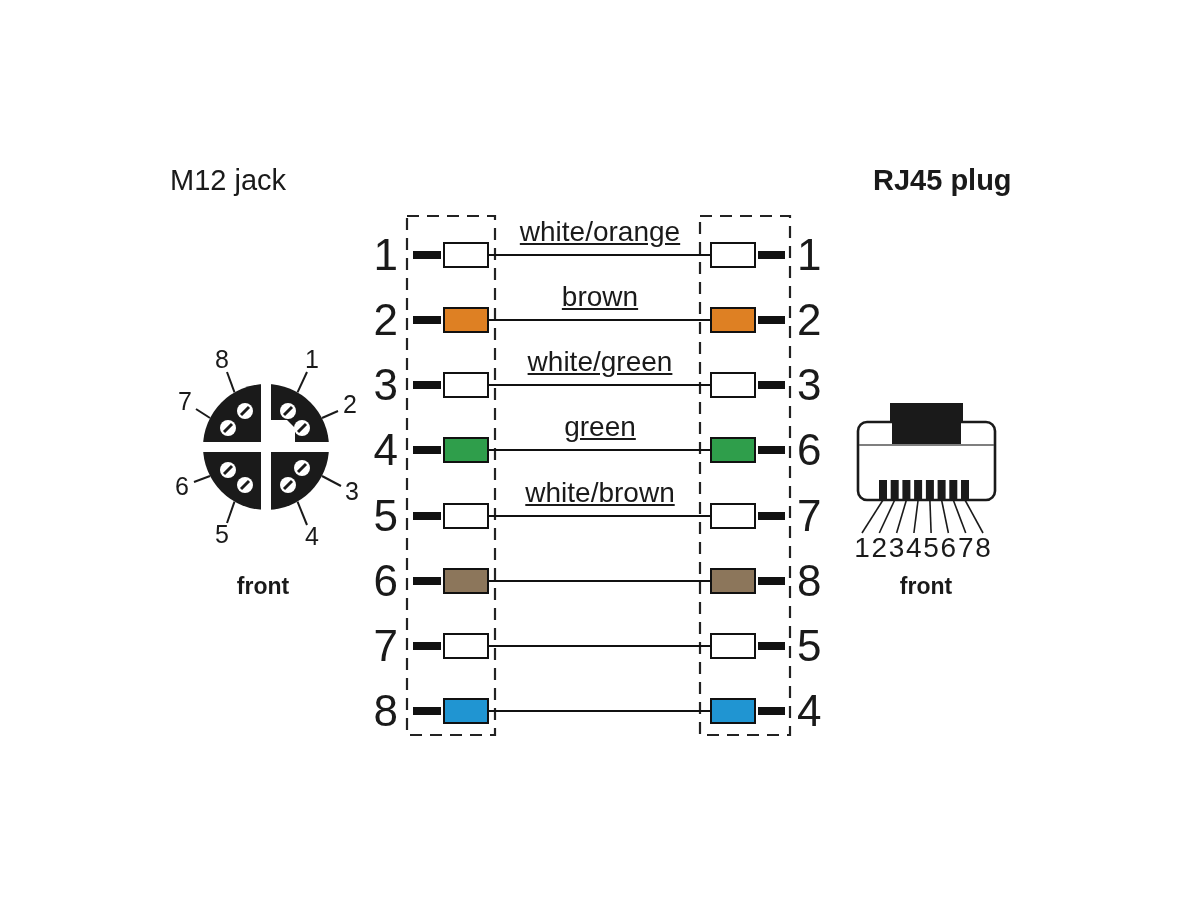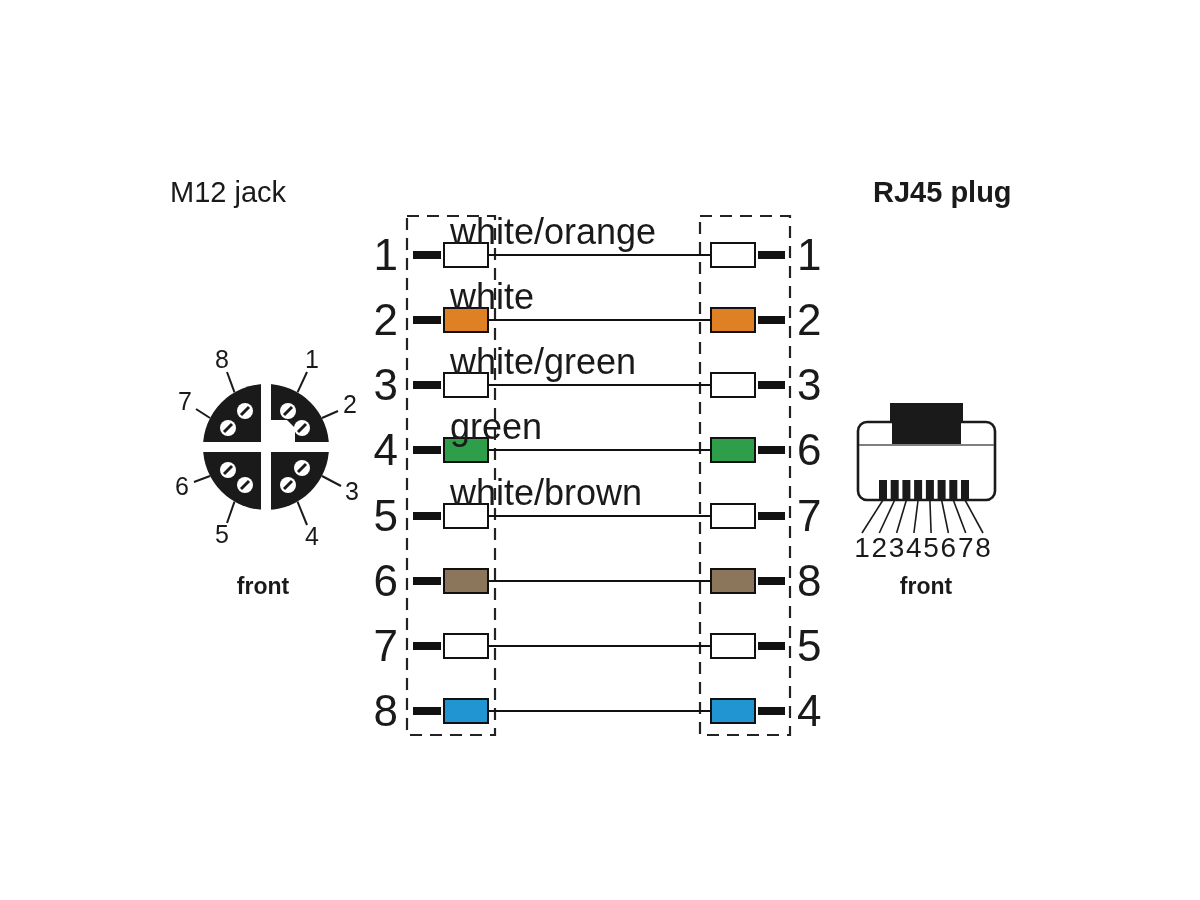--- a/index.html
+++ b/index.html
@@ -3,21 +3,21 @@
 <meta charset="utf-8">
 <style>
   html,body{margin:0;padding:0;}
   body{
     width:1200px;height:900px;background:#ffffff;
     font-family:"Liberation Sans","DejaVu Sans",sans-serif;
     color:#1a1a1a; overflow:hidden; position:relative;
   }
   .canvas{position:absolute;left:0;top:0;width:1200px;height:900px;background:#fff;}
 
-  .title{position:absolute;font-size:29px;color:#1a1a1a;white-space:nowrap;margin-top:12px;}
+  .title{position:absolute;font-size:29px;color:#1a1a1a;white-space:nowrap;}
   .title-left{left:170px;top:164px;}
   .title-right{left:873px;top:164px;font-weight:bold;}
 
   .front-label{position:absolute;font-size:23px;font-weight:bold;width:150px;text-align:center;}
   .front-m12{left:188px;top:573px;}
   .front-rj45{left:851px;top:573px;}
 
   svg{position:absolute;}
   #overlay{left:0;top:0;}
   #m12svg{left:150px;top:340px;}
@@ -28,21 +28,21 @@
   .num-left{left:320px;width:78px;text-align:right;}
   .num-right{left:797px;width:80px;text-align:left;}
   .stub{position:absolute;top:28px;height:8px;background:#111;}
   .stub-left{left:413px;width:28px;}
   .stub-right{left:758px;width:27px;}
   .wbox{position:absolute;top:19px;width:42px;height:22px;border:2px solid #111;background:#fff;}
   .wbox-left{left:443px;}
   .wbox-right{left:710px;}
   .wire-line{position:absolute;left:489px;width:221px;top:31px;height:2.4px;background:#111;}
   .wire-label{position:absolute;left:450px;width:300px;top:-7px;height:32px;line-height:32px;
-    font-size:36px;color:#1a1a1a;white-space:nowrap;}
+    text-align:center;font-size:28px;color:#1a1a1a;white-space:nowrap;text-decoration:underline;}
 
   text{fill:#1a1a1a;font-family:"Liberation Sans","DejaVu Sans",sans-serif;}
   .pinnum{font-size:25px;text-anchor:middle;}
   .rjnum{font-size:28px;text-anchor:middle;}
 </style>
 </head>
 <body>
 
 <div class="canvas">
 
@@ -165,21 +165,21 @@
     <div class="wbox wbox-right" style="background-color: rgb(255, 255, 255);"></div>
     <div class="stub stub-right"></div>
     <div class="num num-right">1</div>
   </div>
 
   <div class="wire-row" style="top:288px">
     <div class="num num-left">2</div>
     <div class="stub stub-left"></div>
     <div class="wbox wbox-left" style="background-color: rgb(222, 128, 35);"></div>
     <div class="wire-line"></div>
-    <div class="wire-label">white</div>
+    <div class="wire-label">brown</div>
     <div class="wbox wbox-right" style="background-color: rgb(222, 128, 35);"></div>
     <div class="stub stub-right"></div>
     <div class="num num-right">2</div>
   </div>
 
   <div class="wire-row" style="top:353px">
     <div class="num num-left">3</div>
     <div class="stub stub-left"></div>
     <div class="wbox wbox-left" style="background-color: rgb(255, 255, 255);"></div>
     <div class="wire-line"></div>

